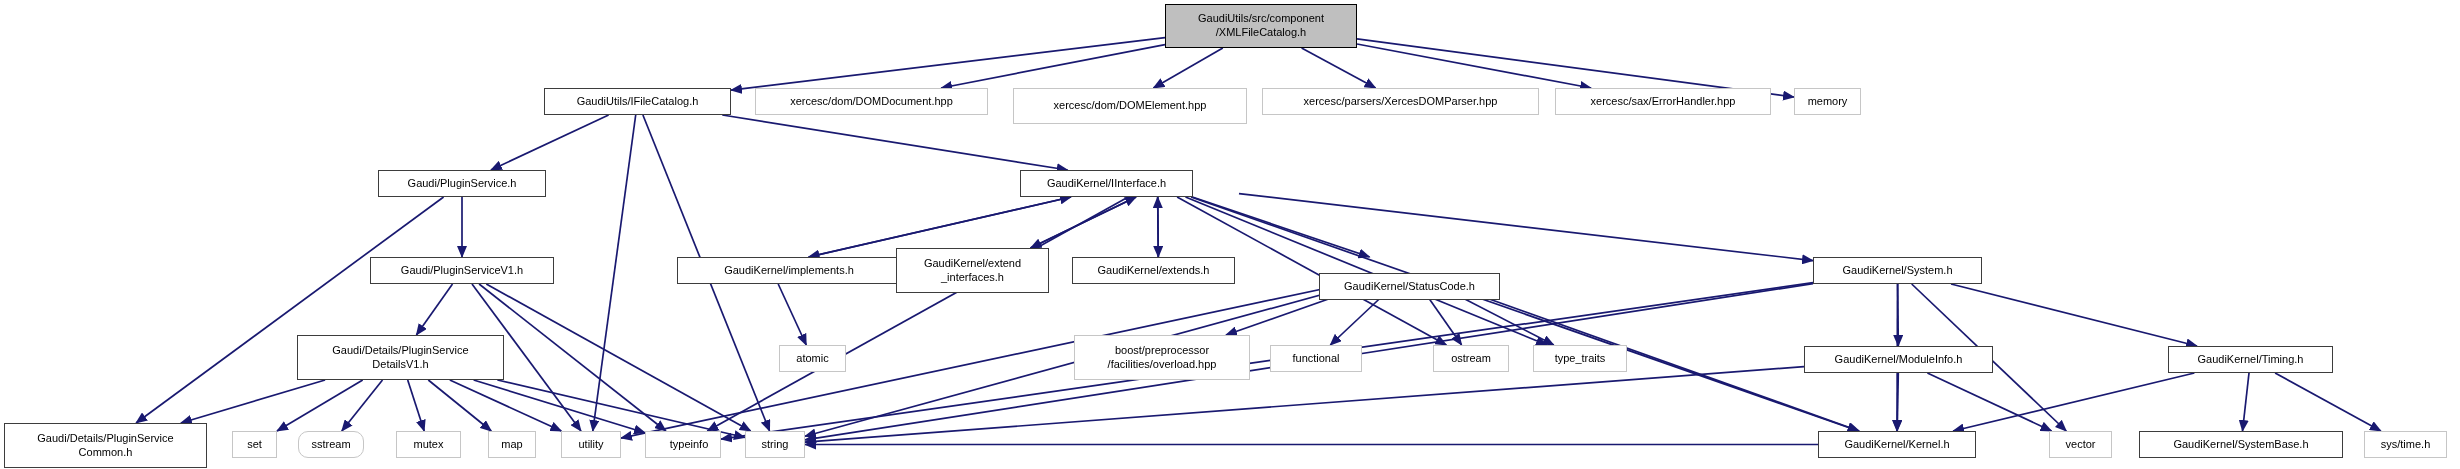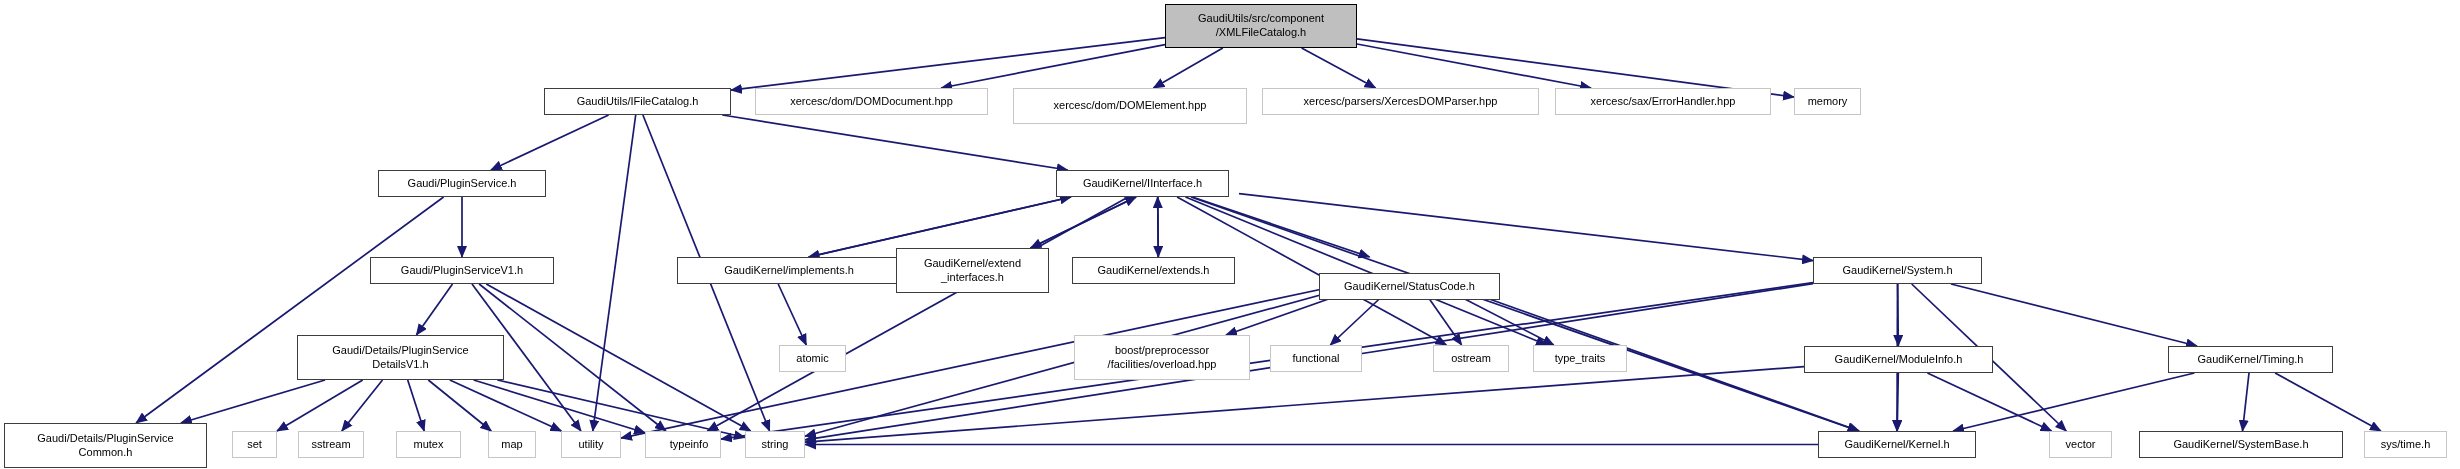--- a/index.html
+++ b/index.html
@@ -106,42 +106,42 @@
     </svg>
 <div class="node main" style="left: 1165px; top: 4px; width: 192px; height: 44px; background: rgb(191, 191, 191); border-color: rgb(0, 0, 0);">GaudiUtils/src/component
 /XMLFileCatalog.h</div>
     <div class="node project" style="left: 544px; top: 88px; width: 187px; height: 27px; background: rgb(255, 255, 255); border-color: rgb(61, 61, 61);">GaudiUtils/IFileCatalog.h</div>
     <div class="node system" style="left: 755px; top: 88px; width: 233px; height: 27px; background: rgb(255, 255, 255); border-color: rgb(198, 198, 198);">xercesc/dom/DOMDocument.hpp</div>
     <div class="node system" style="left: 1013px; top: 88px; width: 234px; height: 36px; background: rgb(255, 255, 255); border-color: rgb(198, 198, 198);">xercesc/dom/DOMElement.hpp</div>
     <div class="node system" style="left: 1262px; top: 88px; width: 277px; height: 27px; background: rgb(255, 255, 255); border-color: rgb(198, 198, 198);">xercesc/parsers/XercesDOMParser.hpp</div>
     <div class="node system" style="left: 1555px; top: 88px; width: 216px; height: 27px; background: rgb(255, 255, 255); border-color: rgb(198, 198, 198);">xercesc/sax/ErrorHandler.hpp</div>
     <div class="node system" style="left: 1794px; top: 88px; width: 67px; height: 27px; background: rgb(255, 255, 255); border-color: rgb(198, 198, 198);">memory</div>
     <div class="node project" style="left: 378px; top: 170px; width: 168px; height: 27px; background: rgb(255, 255, 255); border-color: rgb(61, 61, 61);">Gaudi/PluginService.h</div>
-    <div class="node project" style="left: 1056px; top: 170px; width: 173px; height: 27px; background: rgb(255, 255, 255); border-color: rgb(61, 61, 61);">GaudiKernel/IInterface.h</div>
+    <div class="node project" style="left: 1020px; top: 170px; width: 173px; height: 27px; background: rgb(255, 255, 255); border-color: rgb(61, 61, 61);">GaudiKernel/IInterface.h</div>
     <div class="node project" style="left: 370px; top: 257px; width: 184px; height: 27px; background: rgb(255, 255, 255); border-color: rgb(61, 61, 61);">Gaudi/PluginServiceV1.h</div>
     <div class="node project" style="left: 677px; top: 257px; width: 224px; height: 27px; background: rgb(255, 255, 255); border-color: rgb(61, 61, 61);">GaudiKernel/implements.h</div>
     <div class="node project" style="left: 896px; top: 248px; width: 153px; height: 45px; background: rgb(255, 255, 255); border-color: rgb(61, 61, 61);">GaudiKernel/extend
 _interfaces.h</div>
     <div class="node project" style="left: 1072px; top: 257px; width: 163px; height: 27px; background: rgb(255, 255, 255); border-color: rgb(61, 61, 61);">GaudiKernel/extends.h</div>
     <div class="node project" style="left: 1319px; top: 257px; width: 181px; height: 27px; background: rgb(255, 255, 255); border-color: rgb(61, 61, 61); margin-top: 16px;">GaudiKernel/StatusCode.h</div>
     <div class="node project" style="left: 1813px; top: 257px; width: 169px; height: 27px; background: rgb(255, 255, 255); border-color: rgb(61, 61, 61);">GaudiKernel/System.h</div>
     <div class="node project" style="left: 297px; top: 335px; width: 207px; height: 45px; background: rgb(255, 255, 255); border-color: rgb(61, 61, 61);">Gaudi/Details/PluginService
 DetailsV1.h</div>
     <div class="node system" style="left: 779px; top: 345px; width: 67px; height: 27px; background: rgb(255, 255, 255); border-color: rgb(198, 198, 198);">atomic</div>
     <div class="node system" style="left: 1074px; top: 335px; width: 176px; height: 45px; background: rgb(255, 255, 255); border-color: rgb(198, 198, 198);">boost/preprocessor
 /facilities/overload.hpp</div>
     <div class="node system" style="left: 1270px; top: 345px; width: 92px; height: 27px; background: rgb(255, 255, 255); border-color: rgb(198, 198, 198);">functional</div>
     <div class="node system" style="left: 1433px; top: 345px; width: 76px; height: 27px; background: rgb(255, 255, 255); border-color: rgb(198, 198, 198);">ostream</div>
     <div class="node system" style="left: 1533px; top: 345px; width: 94px; height: 27px; background: rgb(255, 255, 255); border-color: rgb(198, 198, 198);">type_traits</div>
     <div class="node project" style="left: 1804px; top: 346px; width: 189px; height: 27px; background: rgb(255, 255, 255); border-color: rgb(61, 61, 61);">GaudiKernel/ModuleInfo.h</div>
     <div class="node project" style="left: 2168px; top: 346px; width: 165px; height: 27px; background: rgb(255, 255, 255); border-color: rgb(61, 61, 61);">GaudiKernel/Timing.h</div>
     <div class="node project" style="left: 4px; top: 423px; width: 203px; height: 45px; background: rgb(255, 255, 255); border-color: rgb(61, 61, 61);">Gaudi/Details/PluginService
 Common.h</div>
     <div class="node system" style="left: 232px; top: 431px; width: 45px; height: 27px; background: rgb(255, 255, 255); border-color: rgb(198, 198, 198);">set</div>
-    <div class="node system" style="left: 298px; top: 431px; width: 66px; height: 27px; background: rgb(255, 255, 255); border-color: rgb(198, 198, 198);">sstream</div>
+    <div class="node system" style="left: 298px; top: 431px; width: 66px; height: 27px; background: rgb(255, 255, 255); border-color: rgb(198, 198, 198); border-radius: 10px;">sstream</div>
     <div class="node system" style="left: 396px; top: 431px; width: 65px; height: 27px; background: rgb(255, 255, 255); border-color: rgb(198, 198, 198);">mutex</div>
     <div class="node system" style="left: 488px; top: 431px; width: 48px; height: 27px; background: rgb(255, 255, 255); border-color: rgb(198, 198, 198);">map</div>
     <div class="node system" style="left: 561px; top: 431px; width: 60px; height: 27px; background: rgb(255, 255, 255); border-color: rgb(198, 198, 198);">utility</div>
     <div class="node system" style="left: 645px; top: 431px; width: 76px; height: 27px; background: rgb(255, 255, 255); border-color: rgb(198, 198, 198); padding-left: 15px;">typeinfo</div>
     <div class="node system" style="left: 745px; top: 431px; width: 60px; height: 27px; background: rgb(255, 255, 255); border-color: rgb(198, 198, 198);">string</div>
     <div class="node project" style="left: 1818px; top: 431px; width: 158px; height: 27px; background: rgb(255, 255, 255); border-color: rgb(61, 61, 61);">GaudiKernel/Kernel.h</div>
     <div class="node system" style="left: 2049px; top: 431px; width: 63px; height: 27px; background: rgb(255, 255, 255); border-color: rgb(198, 198, 198);">vector</div>
     <div class="node project" style="left: 2139px; top: 431px; width: 204px; height: 27px; background: rgb(255, 255, 255); border-color: rgb(61, 61, 61);">GaudiKernel/SystemBase.h</div>
     <div class="node system" style="left: 2364px; top: 431px; width: 83px; height: 27px; background: rgb(255, 255, 255); border-color: rgb(198, 198, 198);">sys/time.h</div>
   </div>

